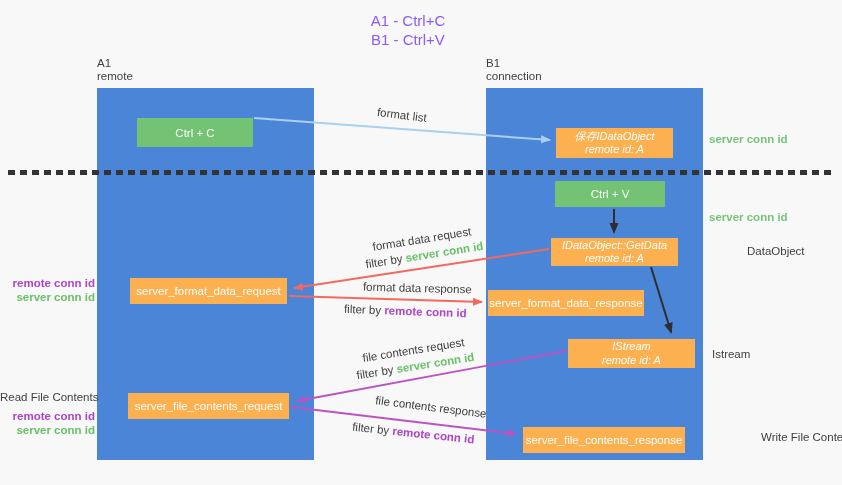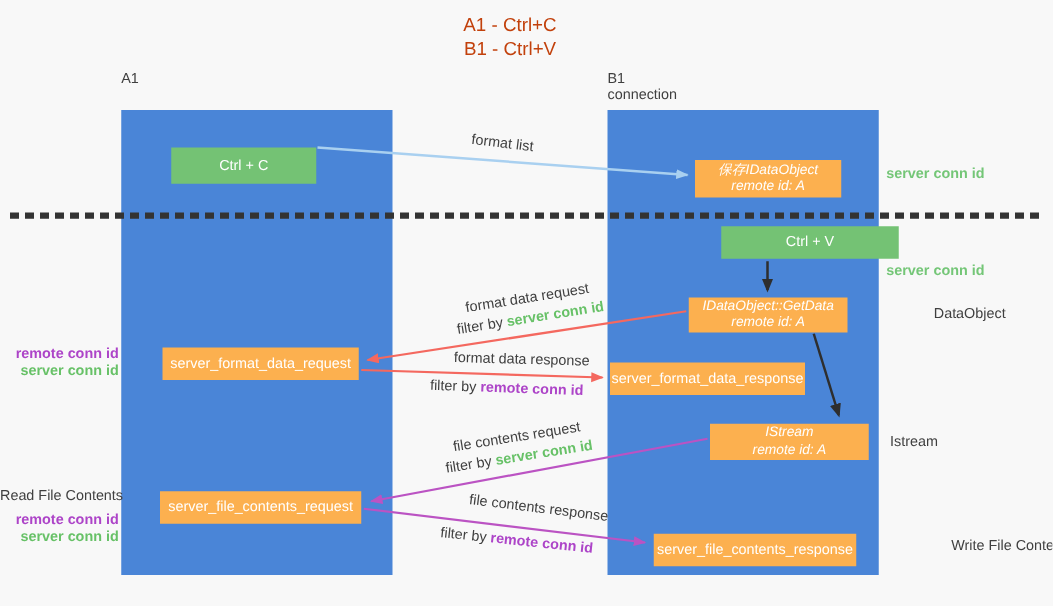--- a/index.html
+++ b/index.html
@@ -2,21 +2,21 @@
 <html><head>
 <meta charset="utf-8">
 <style>
   html,body { margin:0; padding:0; background:#f8f8f8; }
   .canvas {
     position:relative; width:842px; height:485px; background:#f8f8f8;
     font-family:"Liberation Sans","DejaVu Sans",sans-serif; overflow:hidden;
   }
   .title {
     position:absolute; left:308px; top:11px; width:200px;
-    text-align:center; font-size:15px; line-height:19px; color:#c2410c;
+    text-align:center; font-size:15px; line-height:19px; color:#8b5cf6;
   }
   .hdr {
     position:absolute; top:57px; width:217px; text-align:left;
     font-size:11.5px; line-height:13px; color:#3f3f3f;
   }
   .col { position:absolute; top:88px; width:217px; height:372px; background:#4a85d7; }
   .col-left  { left:97px; }
   .col-right { left:486px; }
   .sep {
     position:absolute; left:8px; top:170px; width:828px; height:5px;
@@ -44,20 +44,21 @@
 
 <div class="canvas">
 
   <div class="title">
     <div>A1 - Ctrl+C</div>
     <div>B1 - Ctrl+V</div>
   </div>
 
   <div class="hdr" style="left:97px;">
     <div>A1</div>
+    <div>remote</div>
   </div>
   <div class="hdr" style="left:486px;">
     <div>B1</div>
     <div>connection</div>
   </div>
 
   <div class="col col-left"></div>
   <div class="col col-right"></div>
 
   <div class="sep"></div>
@@ -88,21 +89,21 @@
 
   <div class="box green" style="left:137px; top:118px; width:116px; height:29px;">
     <span>Ctrl + C</span>
   </div>
 
   <div class="box orange two-line" style="left:556px; top:128px; width:117px; height:30px;">
     <span>保存IDataObject</span>
     <span>remote id: A</span>
   </div>
 
-  <div class="box green" style="left:555px; top:181px; width:142px; height:26px;margin-left:22px;">
+  <div class="box green" style="left:555px; top:181px; width:110px; height:26px;">
     <span>Ctrl + V</span>
   </div>
 
   <div class="box orange two-line" style="left:551px; top:238px; width:127px; height:28px;">
     <span>IDataObject::GetData</span>
     <span>remote id: A</span>
   </div>
 
   <div class="box orange" style="left:130px; top:278px; width:157px; height:26px;">
     <span>server_format_data_request</span>

